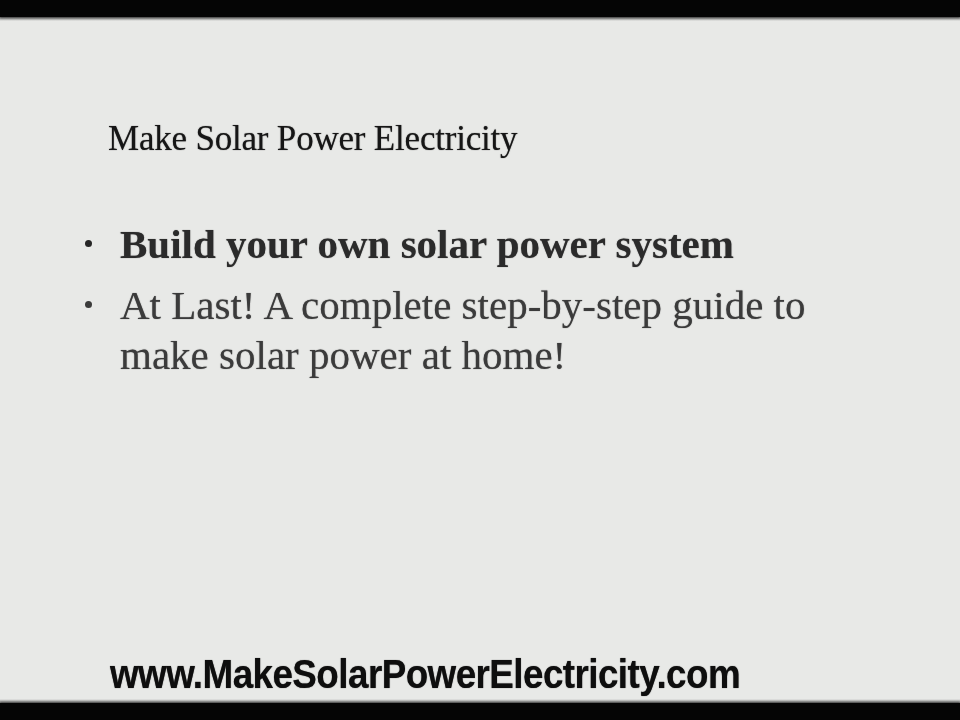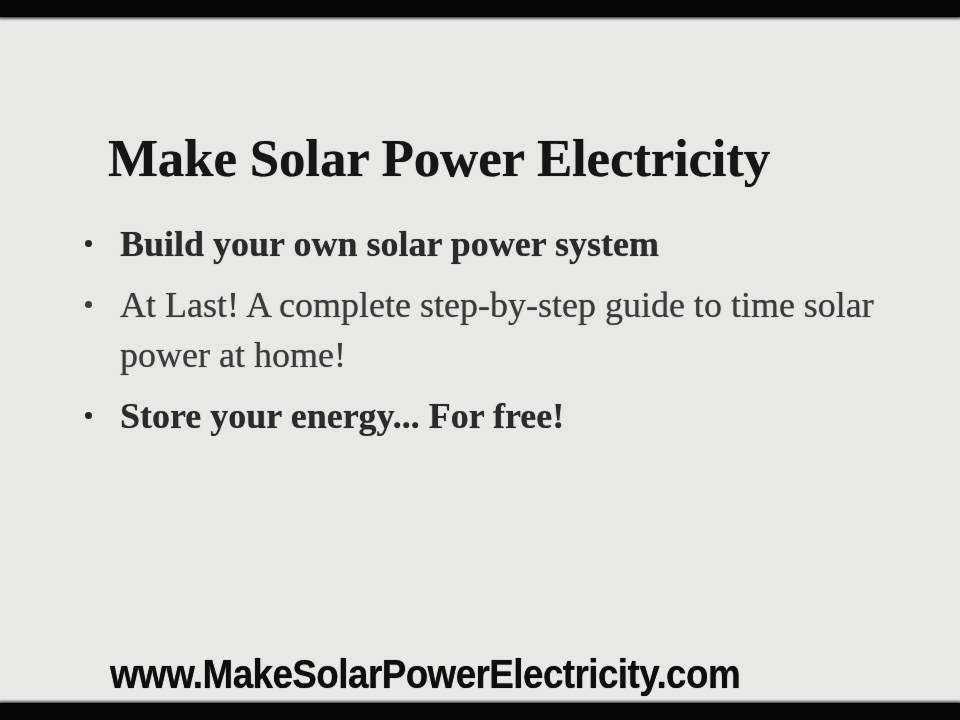--- a/index.html
+++ b/index.html
@@ -66,45 +66,45 @@
     left: 0;
     top: 17px;
     width: 960px;
     height: 686px;
     z-index: 2;
   }
 
   .title {
     position: absolute;
     left: 108px;
-    top: 76px;
+    top: 70px;
     width: 760px;
-    font-size: 53px;
-    font-weight: bold;
+    font-size: 35px;
+    font-weight: normal;
     color: #161616;
     letter-spacing: -0.2px;
     line-height: 58px;
     white-space: nowrap;
     text-shadow: 0 0 1.1px rgba(40,40,40,0.75);
   }
 
   .bullets {
     position: absolute;
     left: 76px;
     top: 202px;
     width: 800px;
     margin: 0;
     padding: 0;
     list-style: none;
   }
 
   .bullet {
     position: relative;
     padding-left: 44px;
-    font-size: 36px;
+    font-size: 41px;
     line-height: 50px;
     color: #3b3b3b;
     margin-bottom: 11px;
     text-shadow: 0 0 1.1px rgba(70,70,70,0.7);
   }
   .bullet.emphasis {
     font-weight: bold;
     color: #2b2b2b;
   }
   .bullet .dot {
@@ -150,27 +150,23 @@
 
     <ul class="bullets">
 
       <li class="bullet emphasis">
         <span class="dot"></span>
         <span>Build your own solar power system</span>
       </li>
 
       <li class="bullet">
         <span class="dot"></span>
-        <span>At Last! A complete step-by-step guide to time solar power at home!</span>
+        <span>At Last! A complete step-by-step guide to make solar power at home!</span>
       </li>
 
-      <li class="bullet emphasis">
-        <span class="dot"></span>
-        <span>Store your energy... For free!</span>
-      </li>
 
 
     </ul>
 
     <div class="footer-url">www.MakeSolarPowerElectricity.com</div>
 
   </div>
 
   <div class="bar bar-bottom"></div>
 

